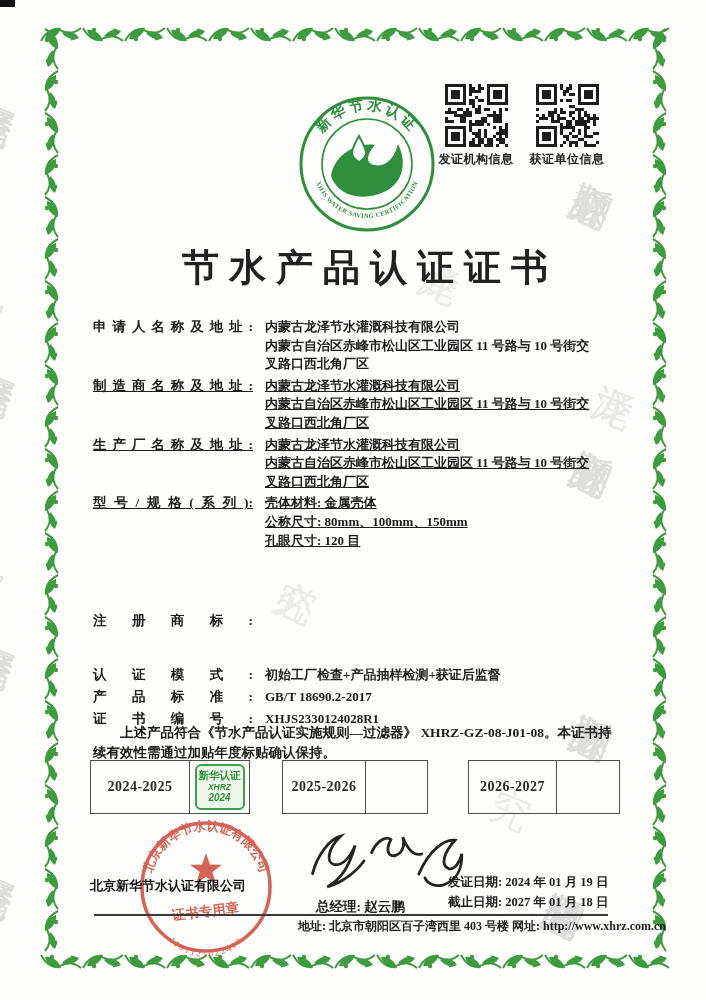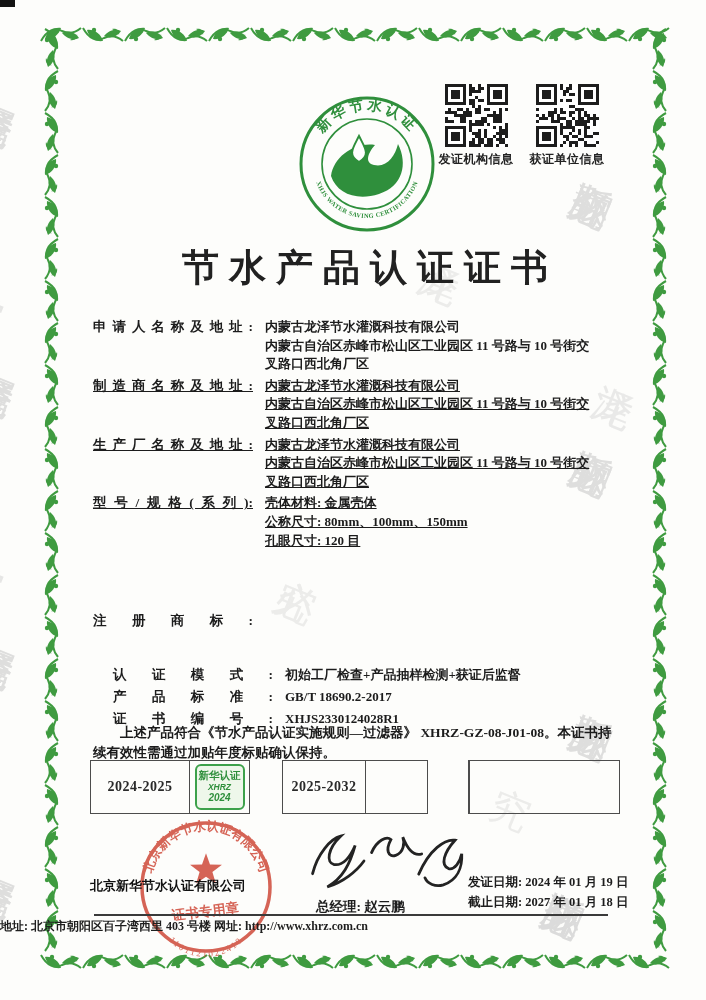--- a/index.html
+++ b/index.html
@@ -29,21 +29,21 @@
            font-family:"Liberation Sans","DejaVu Sans",sans-serif; font-weight:700;
            font-size:37px; letter-spacing:10px; color:#212121; text-indent:10px; }
 
   
   .rows { position:absolute; left:93px; width:537px; font-size:13px; color:#1c1c1c; }
   .rows-info { top:318px; }
   .rows-tm { top:612px; }
   .rows-cert { top:664px; }
   .irow { display:flex; line-height:18.6px; }
   .rows-info .irow + .irow { margin-top:3px;text-decoration:underline; }
-  .rows-cert .irow { line-height:22px;margin-left:20px; }
+  .rows-cert .irow { line-height:22px; }
   .ilabel { width:160px; flex:none; margin-right:4px; font-weight:700; font-size:13.5px;
             text-align:justify; text-align-last:justify; }
   .ivalue { flex:1; font-weight:600; }
   .ivalue div { white-space:nowrap;padding-left:8px; }
 
   .statement { position:absolute; left:93px; top:723px; width:540px; font-size:13.5px;
                font-weight:600; line-height:19.5px; color:#1b1b1b; }
   .statement .l1 { text-indent:2em; }
 
   
@@ -63,23 +63,23 @@
              font-family:"Liberation Sans","DejaVu Sans",sans-serif; }
   .sticker .s1 { font-size:10.5px; font-weight:700; }
   .sticker .s2 { font-size:8.5px;  font-weight:700; font-style:italic; }
   .sticker .s3 { font-size:10px;   font-weight:700; font-style:italic; }
 
   
   .seal { position:absolute; left:131px; top:812px; width:150px; height:150px; }
   .issuer-name { position:absolute; left:90px; top:877px; font-size:13px; font-weight:700; color:#101010; white-space:nowrap; }
   .sign { position:absolute; left:298px; top:822px; width:170px; height:78px; transform:rotate(-3deg); }
   .manager { position:absolute; left:316px; top:898px; font-size:13.5px; font-weight:700; white-space:nowrap; }
-  .dates { position:absolute; left:468px; top:872px; font-size:12.5px; font-weight:700; line-height:20px; white-space:nowrap; }
+  .dates { position:absolute; left:448px; top:872px; font-size:12.5px; font-weight:700; line-height:20px; white-space:nowrap; }
   .footer-rule { position:absolute; left:94px; top:914px; width:514px; height:2px; background:#3a3a3a; }
-  .address { position:absolute; left:0; top:918px; width:666px; text-align:left;
+  .address { position:absolute; left:0; top:918px; width:666px; text-align:right;
              font-size:12px; font-weight:700; color:#1e1e1e; white-space:nowrap; }
 </style>
 </head>
 <body>
 
 <div class="page">
 
   <div class="corner-mark"></div>
 
   <div id="wm-layer">
@@ -564,24 +564,25 @@
       <div class="ycell yleft">2024-2025</div>
       <div class="ycell yright">
         <div class="sticker">
           <div class="s1">新华认证</div>
           <div class="s2">XHRZ</div>
           <div class="s3">2024</div>
         </div>
       </div>
     </div>
     <div class="ybox yb2">
-      <div class="ycell yleft">2025-2032</div>
+      <div class="ycell yleft">2025-2026</div>
       <div class="ycell yright"></div>
     </div>
     <div class="ybox yb3">
+      <div class="ycell yleft">2026-2027</div>
       <div class="ycell yright"></div>
     </div>
 
     <svg class="seal" viewBox="0 0 150 150">
       <g opacity="0.85">
         <circle cx="75" cy="75" r="64" fill="none" stroke="#cf4a3a" stroke-width="3.5"></circle>
         <path id="sealTop" d="M 23,95 A 56,56 0 1 1 127,95" fill="none"></path>
         <path id="sealBot" d="M 25,95 A 50,50 0 0 0 125,95" fill="none"></path>
         <text font-size="12.5" font-weight="bold" fill="#cf4a3a">
           <textPath href="#sealTop" startOffset="50%" text-anchor="middle">北京新华节水认证有限公司</textPath>

